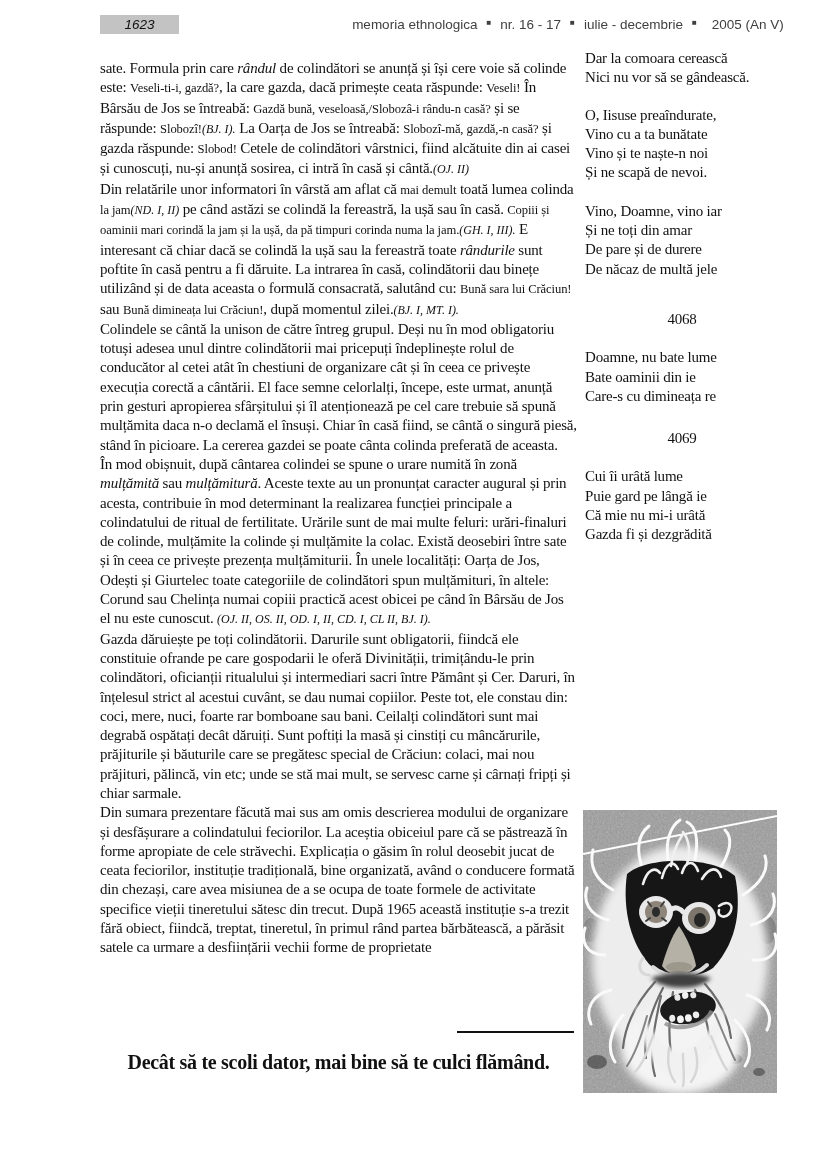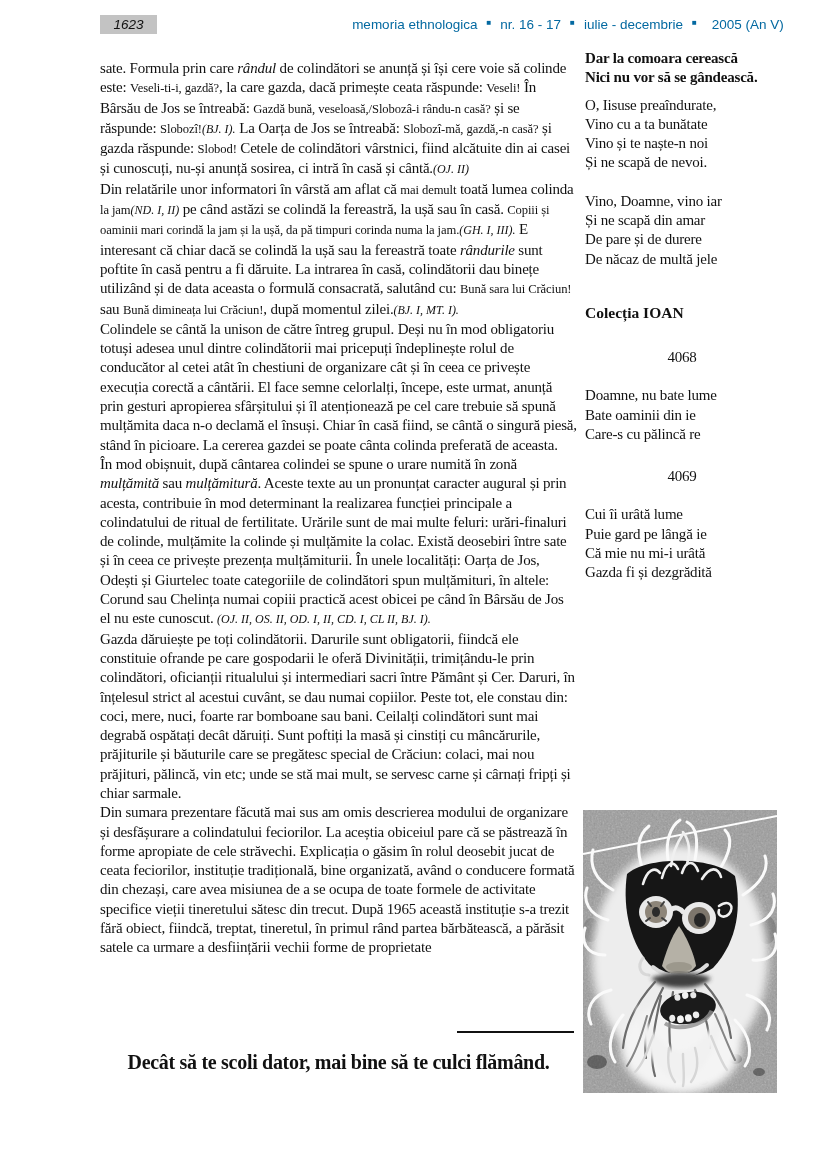--- a/index.html
+++ b/index.html
@@ -5,28 +5,28 @@
   html,body{margin:0;padding:0;}
   body{
     width:826px;height:1169px;background:#ffffff;position:relative;
     font-family:"Liberation Serif", serif;color:#111;
     -webkit-font-smoothing:antialiased;
   }
   .page{position:absolute;inset:0;overflow:hidden;}
 
   
   .pagenum-box{
-    position:absolute;left:100px;top:15px;width:57px;height:19px;
+    position:absolute;left:100px;top:15px;width:79px;height:19px;
     background:#c3c3c3;display:flex;align-items:center;justify-content:center;
     font-family:"Liberation Sans", sans-serif;font-style:italic;font-size:13.5px;color:#111;
   }
   .header-line{
     position:absolute;left:348px;top:14px;width:440px;height:20px;
     display:flex;align-items:center;justify-content:center;gap:9px;
-    font-family:"Liberation Sans", sans-serif;font-size:13.5px;color:#0369a1;white-space:nowrap;
+    font-family:"Liberation Sans", sans-serif;font-size:13.5px;color:#404040;white-space:nowrap;
   }
   .sq{font-size:8px;line-height:1;transform:translateY(-1px);}
   .year-gap{margin-left:6px;}
 
   
   .article{
     position:absolute;left:100px;top:59px;width:477px;max-height:990px;overflow:hidden;
     font-size:15px;line-height:19.3px;letter-spacing:-0.2px;text-align:left;
   }
   .article p{margin:0;}
@@ -39,21 +39,21 @@
     position:absolute;left:100px;top:1051px;width:477px;text-align:center;
     font-weight:bold;font-size:20px;letter-spacing:-0.3px;
   }
 
   
   .poems{
     position:absolute;left:585px;top:49px;width:194px;
     font-size:15px;line-height:19.3px;letter-spacing:-0.2px;
   }
   .stanza{margin:0;}
-  .st1{margin-bottom:8px;font-weight:bold;}
+  .st1{margin-bottom:18px;}
   .st2{margin-bottom:19px;}
   .st3{margin-bottom:31px;}
   .st4{margin-bottom:21px;}
   .collection{font-weight:bold;font-size:15.5px;line-height:25px;margin-bottom:23px;letter-spacing:0;}
   .poem-number{text-align:center;margin-bottom:19px;}
   .num2{margin-top:23px;}
   .gap17{margin-top:17px;}
 
   
   .photo{position:absolute;left:583px;top:810px;width:194px;height:283px;}
@@ -95,34 +95,33 @@
         <div class="line">Nici nu vor să se gândească.</div>
       </div>
     <div class="stanza st2">
         <div class="line">O, Iisuse preaîndurate,</div>
         <div class="line">Vino cu a ta bunătate</div>
         <div class="line">Vino și te naște-n noi</div>
         <div class="line">Și ne scapă de nevoi.</div>
       </div>
     <div class="stanza st3">
         <div class="line">Vino, Doamne, vino iar</div>
-        <div class="line">Și ne scapă din amar</div>
+        <div class="line">Și ne toți din amar</div>
         <div class="line">De pare și de durere</div>
         <div class="line">De năcaz de multă jele</div>
       </div>
 
     <div class="collection">
-      <div>Colecția IOAN</div>
     </div>
 
     <div class="poem-number">4068</div>
     <div class="stanza">
         <div class="line">Doamne, nu bate lume</div>
         <div class="line">Bate oaminii din ie</div>
-        <div class="line">Care-s cu pălincă re</div>
+        <div class="line">Care-s cu dimineața re</div>
       </div>
 
     <div class="poem-number num2">4069</div>
     <div class="stanza gap17">
         <div class="line">Cui îi urâtă lume</div>
         <div class="line">Puie gard pe lângă ie</div>
         <div class="line">Că mie nu mi-i urâtă</div>
         <div class="line">Gazda fi și dezgrădită</div>
       </div>
   </div>

